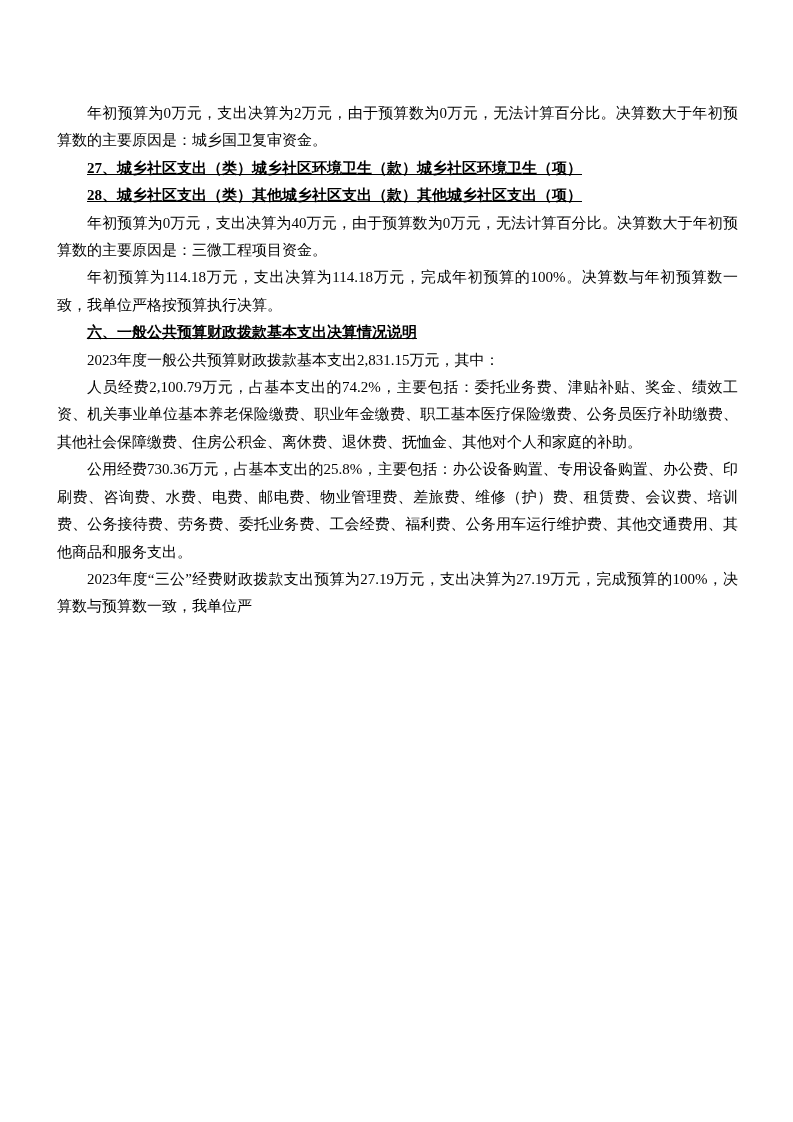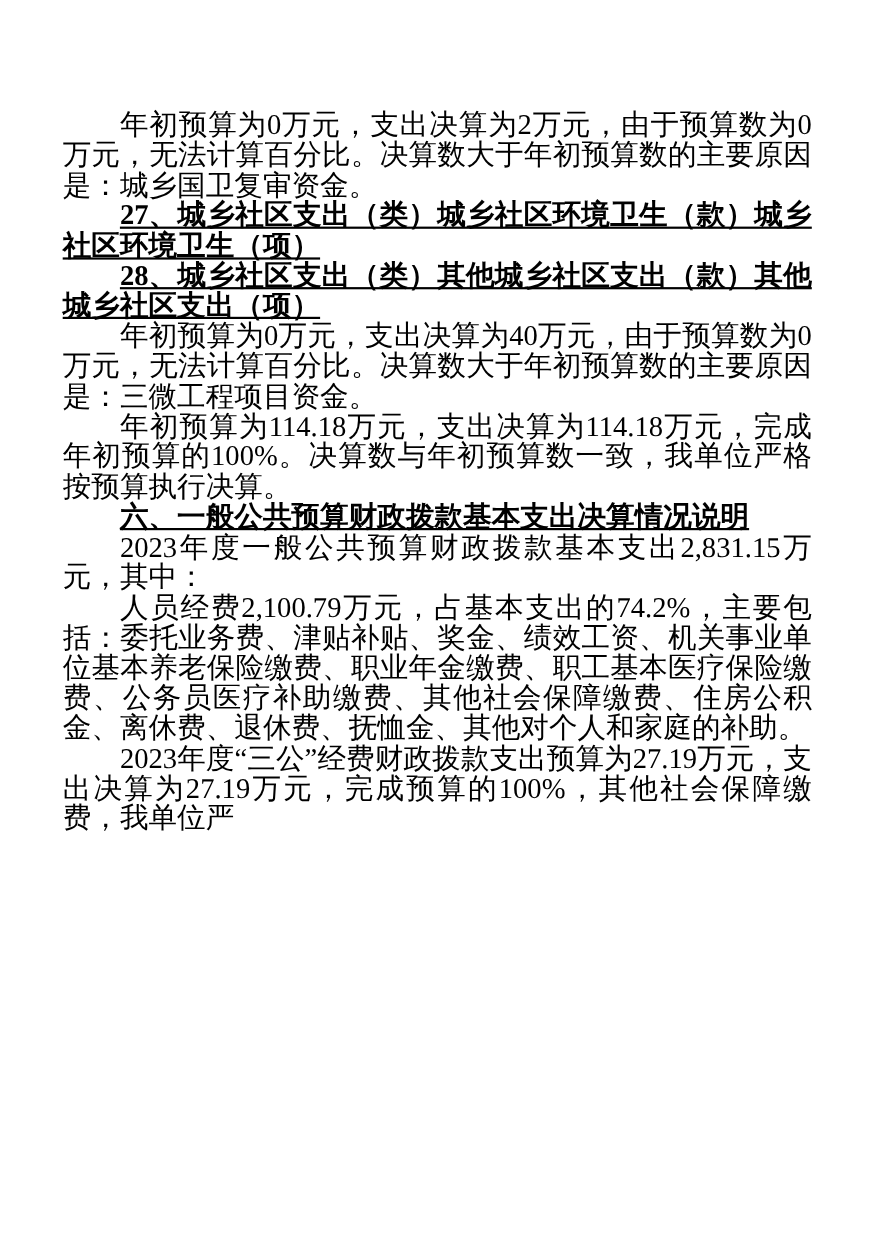--- a/index.html
+++ b/index.html
@@ -17,21 +17,21 @@
   }
   .content {
     position: absolute;
     left: 57px;
     top: 100px;
     width: 681px;
   }
   .para {
     margin: 0;
     padding: 0;
-    font-size: 26px;
+    font-size: 15px;
     line-height: 27.4px;
     color: #000000;
     text-align: justify;
     text-justify: inter-ideograph;
     text-indent: 2em;
     word-break: break-all;
     overflow-wrap: break-word;
   }
   .para.heading {
     font-weight: bold;
@@ -44,15 +44,16 @@
 <div class="page">
   <div class="content" id="doc-content">
       <p class="para body">年初预算为0万元，支出决算为2万元，由于预算数为0万元，无法计算百分比。决算数大于年初预算数的主要原因是：城乡国卫复审资金。</p>
       <p class="para heading">27、城乡社区支出（类）城乡社区环境卫生（款）城乡社区环境卫生（项）</p>
       <p class="para heading">28、城乡社区支出（类）其他城乡社区支出（款）其他城乡社区支出（项）</p>
       <p class="para body">年初预算为0万元，支出决算为40万元，由于预算数为0万元，无法计算百分比。决算数大于年初预算数的主要原因是：三微工程项目资金。</p>
       <p class="para body">年初预算为114.18万元，支出决算为114.18万元，完成年初预算的100%。决算数与年初预算数一致，我单位严格按预算执行决算。</p>
       <p class="para heading">六、一般公共预算财政拨款基本支出决算情况说明</p>
       <p class="para body">2023年度一般公共预算财政拨款基本支出2,831.15万元，其中：</p>
       <p class="para body">人员经费2,100.79万元，占基本支出的74.2%，主要包括：委托业务费、津贴补贴、奖金、绩效工资、机关事业单位基本养老保险缴费、职业年金缴费、职工基本医疗保险缴费、公务员医疗补助缴费、其他社会保障缴费、住房公积金、离休费、退休费、抚恤金、其他对个人和家庭的补助。</p>
-      <p class="para body">2023年度“三公”经费财政拨款支出预算为27.19万元，支出决算为27.19万元，完成预算的100%，其他社会保障缴费，我单位严</p>
+      <p class="para body">公用经费730.36万元，占基本支出的25.8%，主要包括：办公设备购置、专用设备购置、办公费、印刷费、咨询费、水费、电费、邮电费、物业管理费、差旅费、维修（护）费、租赁费、会议费、培训费、公务接待费、劳务费、委托业务费、工会经费、福利费、公务用车运行维护费、其他交通费用、其他商品和服务支出。</p>
+      <p class="para body">2023年度“三公”经费财政拨款支出预算为27.19万元，支出决算为27.19万元，完成预算的100%，决算数与预算数一致，我单位严</p>
     </div>
 </div>
 
 </body></html>

